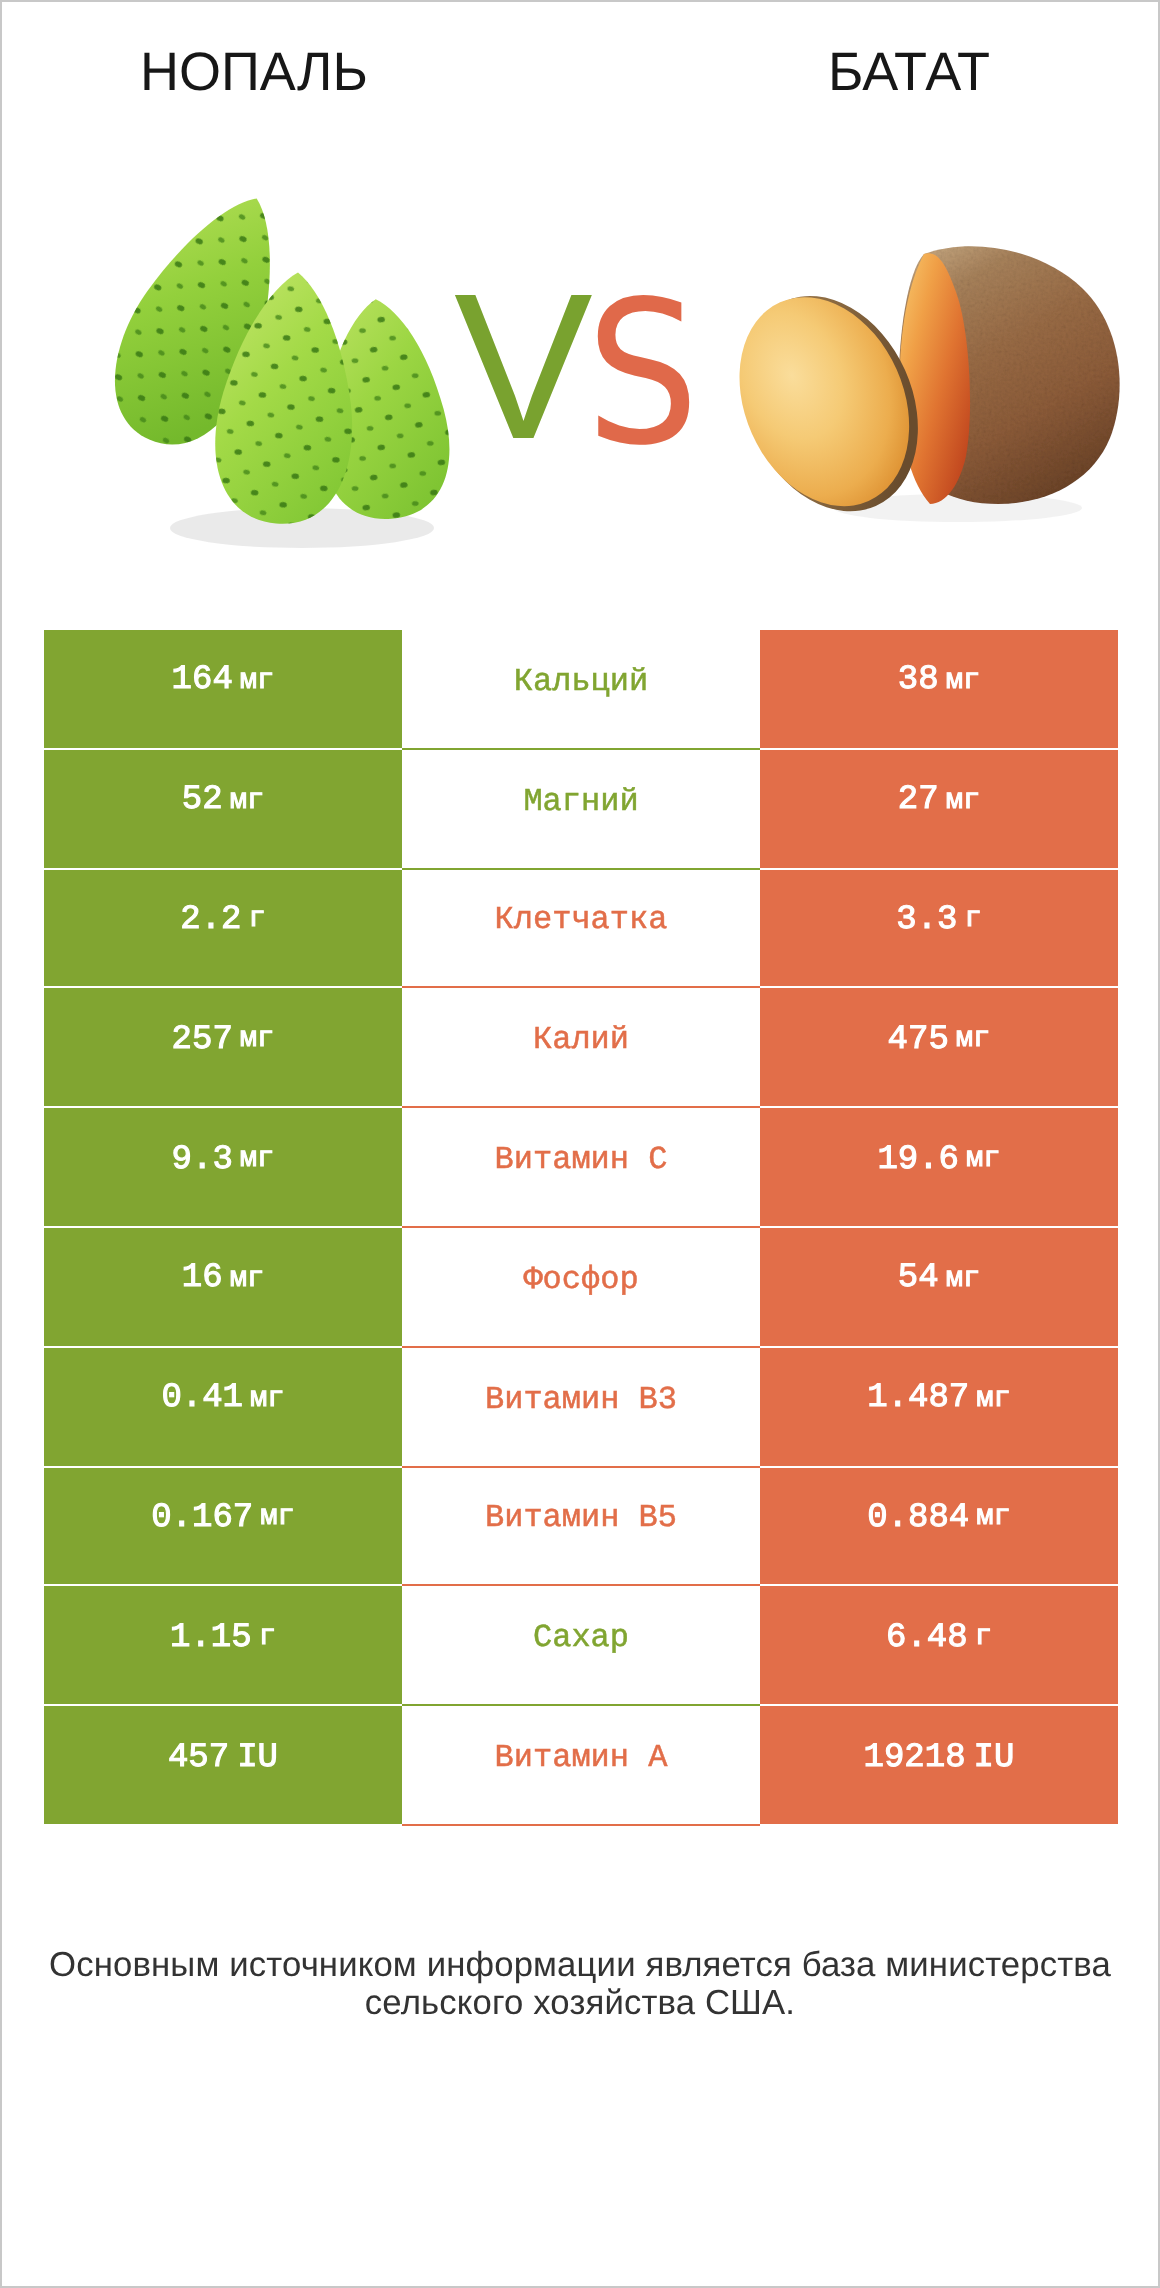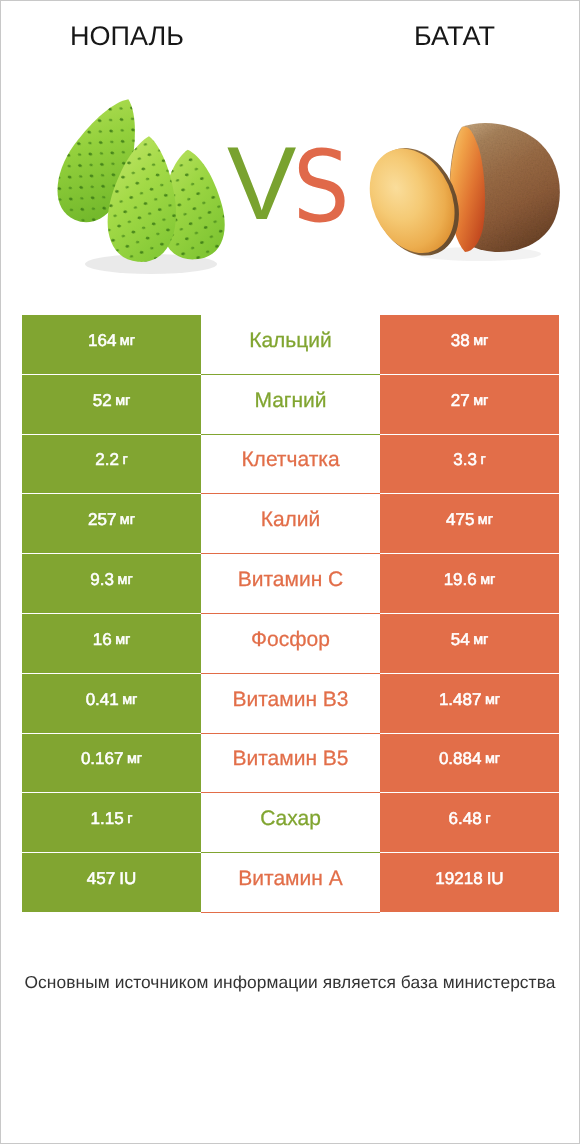--- a/index.html
+++ b/index.html
@@ -11,24 +11,24 @@
   .title.right{left:327px;width:253px;}
 
   .hero{position:absolute;left:0;top:0;width:578px;height:300px;}
   .vs{position:absolute;left:0;top:0;width:578px;height:300px;pointer-events:none;}
   .vsl{position:absolute;line-height:1;font-weight:400;}
   .vsv{font-family:"Liberation Sans",sans-serif;font-size:104px;left:226px;top:131px;color:#79a22f;}
   .vss{font-family:"DejaVu Sans Condensed","DejaVu Sans",sans-serif;font-size:99px;left:292px;top:137px;color:#e0694a;}
 
   .table{position:absolute;left:21px;top:314px;width:537px;}
   .row{display:flex;height:59.8px;}
-  .cell{display:flex;align-items:center;justify-content:center;width:179px;box-sizing:border-box;padding-bottom:7px;}
+  .cell{display:flex;align-items:center;justify-content:center;width:179px;box-sizing:border-box;padding-bottom:7px;font-family:Liberation Mono, monospace;}
   .cell.l{background:#81a531;color:#fff;border-bottom:1.2px solid #fff;-webkit-text-stroke:0.55px #fff;}
   .cell.r{background:#e26e49;color:#fff;border-bottom:1.2px solid #fff;-webkit-text-stroke:0.55px #fff;}
-  .cell.m{background:#fff;font-weight:400;font-size:21px;-webkit-text-stroke:0.25px currentColor;}
+  .cell.m{background:#fff;font-weight:400;font-size:16px;-webkit-text-stroke:0.25px currentColor;}
   .num{font-size:17px;font-weight:400;}
   .unit{font-size:14.4px;font-weight:400;margin-left:3.5px;}
   .unit.caps{font-size:17px;margin-left:4px;}
 
   .footer{position:absolute;left:0;top:972px;width:578px;text-align:center;color:#333;font-size:17.36px;line-height:19.1px;letter-spacing:0.07px;}
 </style>
 </head>
 <body>
 
 <div class="page">
@@ -264,14 +264,15 @@
           <span>Витамин A</span>
         </div>
         <div class="cell r">
           <span class="num">19218</span>
           <span class="unit caps">IU</span>
         </div>
       </div>
     </div>
   <div class="footer">
       <div>Основным источником информации является база министерства</div>
+      <div>сельского хозяйства США.</div>
     </div>
 </div>
 
 </body></html>

